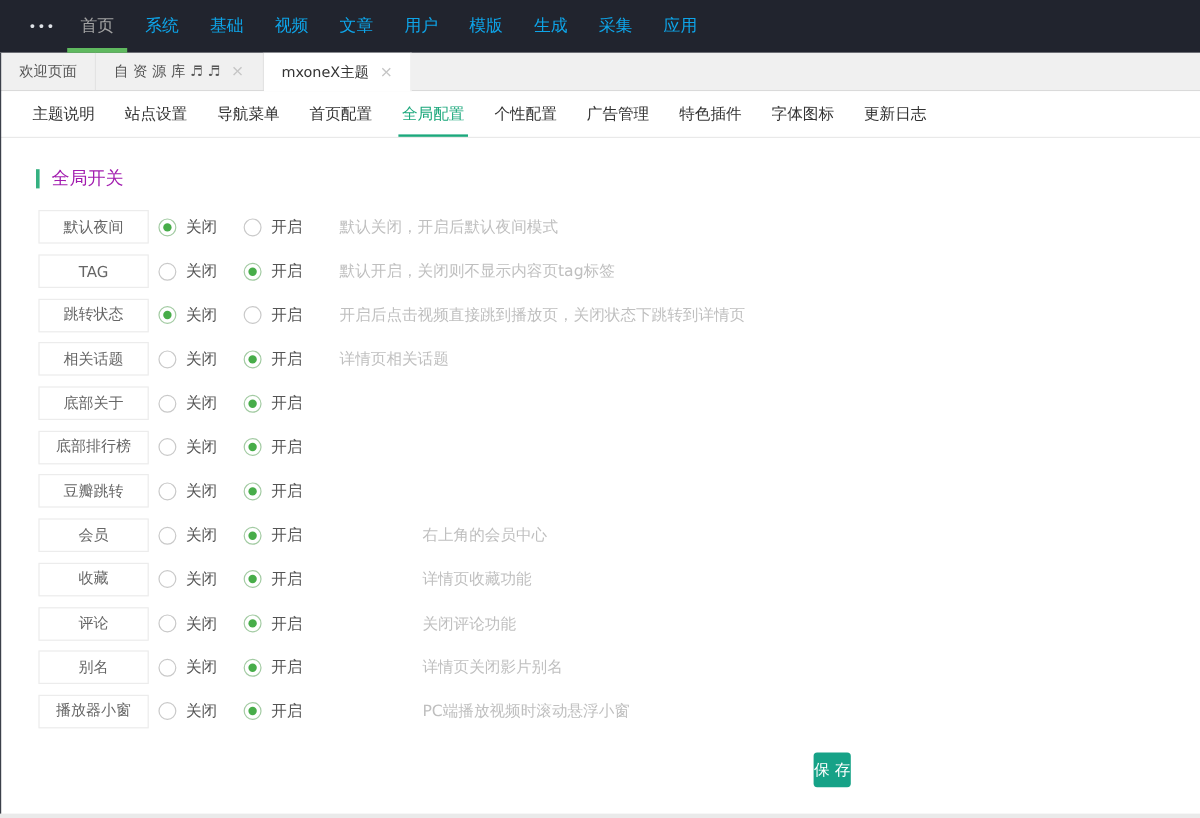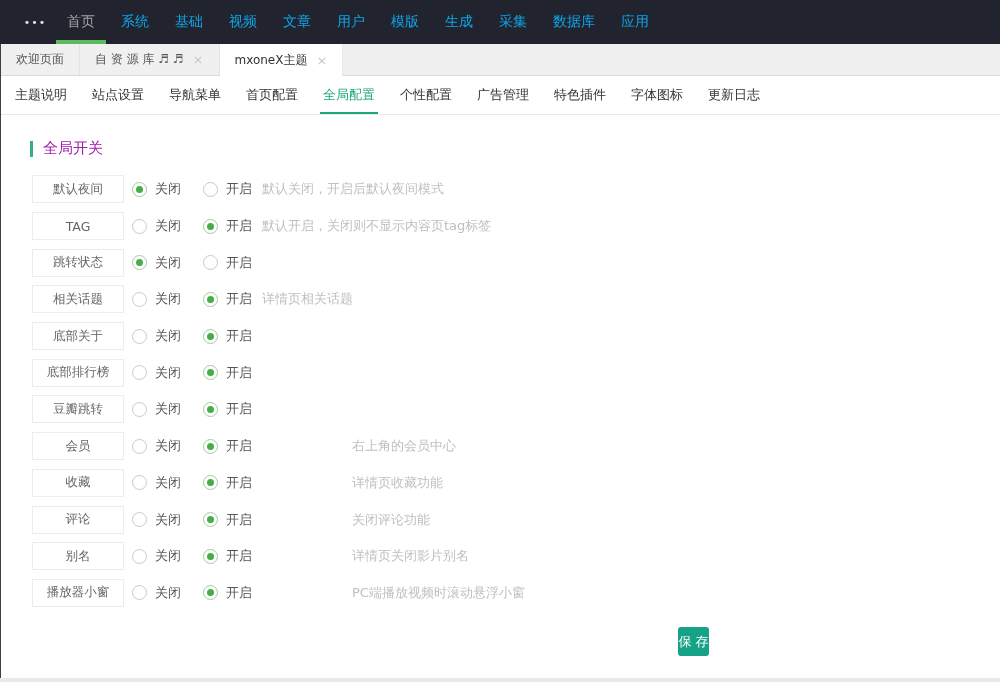--- a/index.html
+++ b/index.html
@@ -39,21 +39,21 @@
     padding:1px 15px; display:flex; align-items:center; gap:9px;
     font-size:12px; color:#555; border-right:1px solid #e3e3e3;
     cursor:pointer; white-space:nowrap;
   }
   .wtab.active { background:#fff; color:#333; margin-bottom:-1px; border-right-color:#e9e9e9; }
   .wtab .close { color:#c5c5c5; font-size:13px; line-height:1; }
 
   
   .subnav {
     height:39px; background:#fff; border-bottom:1px solid #e9e9e9;
-    display:flex; align-items:stretch; padding-left:12px;
+    display:flex; align-items:stretch; padding-left:24px;
   }
   .sub-item {
     margin-right:19px; padding:0 3px; display:flex; align-items:center;
     font-size:13px; color:#333; position:relative; cursor:pointer; white-space:nowrap;
   }
   .sub-item.active { color:var(--active-tab-green); }
   .sub-item.active::after {
     content:""; position:absolute; left:0; right:0; bottom:0; height:2px;
     background:var(--active-tab-green);
   }
@@ -80,21 +80,21 @@
   .radio .circle {
     width:15px; height:15px; border-radius:50%; border:1px solid #c9c9c9;
     background:#fff; margin-right:8px; position:relative; flex:0 0 auto;
   }
   .radio.checked .circle { border-color:#a3cba3; }
   .radio.checked .circle::after {
     content:""; position:absolute; left:3px; top:3px; width:7px; height:7px;
     border-radius:50%; background:var(--radio-green);
   }
   .radio .rlabel { font-size:13px; color:#555; }
-  .desc { position:absolute; left:262px; top:50%; transform:translateY(-50%);
+  .desc { position:absolute; left:283px; top:50%; transform:translateY(-50%);
     font-size:13px; color:#bfbfbf; white-space:nowrap; }
   .desc.wide { left:352px; }
   .desc:empty { display:none; }
 
   .save-btn {
     margin:16px 0 0 678px; width:31px; height:29px; border:none; border-radius:3px;
     background:var(--save-bg); color:#fff; font-size:13px; cursor:pointer;
     font-family:inherit; display:flex; align-items:center; justify-content:center;
     white-space:nowrap;
   }
@@ -110,21 +110,20 @@
   <div style="display:flex;align-items:stretch;">
       <div class="nav-item active">首页</div>
       <div class="nav-item">系统</div>
       <div class="nav-item">基础</div>
       <div class="nav-item">视频</div>
       <div class="nav-item">文章</div>
       <div class="nav-item">用户</div>
       <div class="nav-item">模版</div>
       <div class="nav-item">生成</div>
       <div class="nav-item">采集</div>
-      <div class="nav-item">数据库</div>
       <div class="nav-item">应用</div>
     </div>
 </div>
 
 <div class="tabbar">
     <div class="wtab">
       <span>欢迎页面</span>
     </div>
     <div class="wtab">
       <span>自 资 源 库 ♬ ♬</span>
@@ -187,20 +186,21 @@
     <div class="radio-group">
       <label class="radio off checked">
         <span class="circle"></span>
         <span class="rlabel">关闭</span>
       </label>
       <label class="radio on">
         <span class="circle"></span>
         <span class="rlabel">开启</span>
       </label>
     </div>
+    <div class="desc">开启后点击视频直接跳到播放页，关闭状态下跳转到详情页</div>
   </div>
 
   <div class="row">
     <div class="label-box">相关话题</div>
     <div class="radio-group">
       <label class="radio off">
         <span class="circle"></span>
         <span class="rlabel">关闭</span>
       </label>
       <label class="radio on checked">

